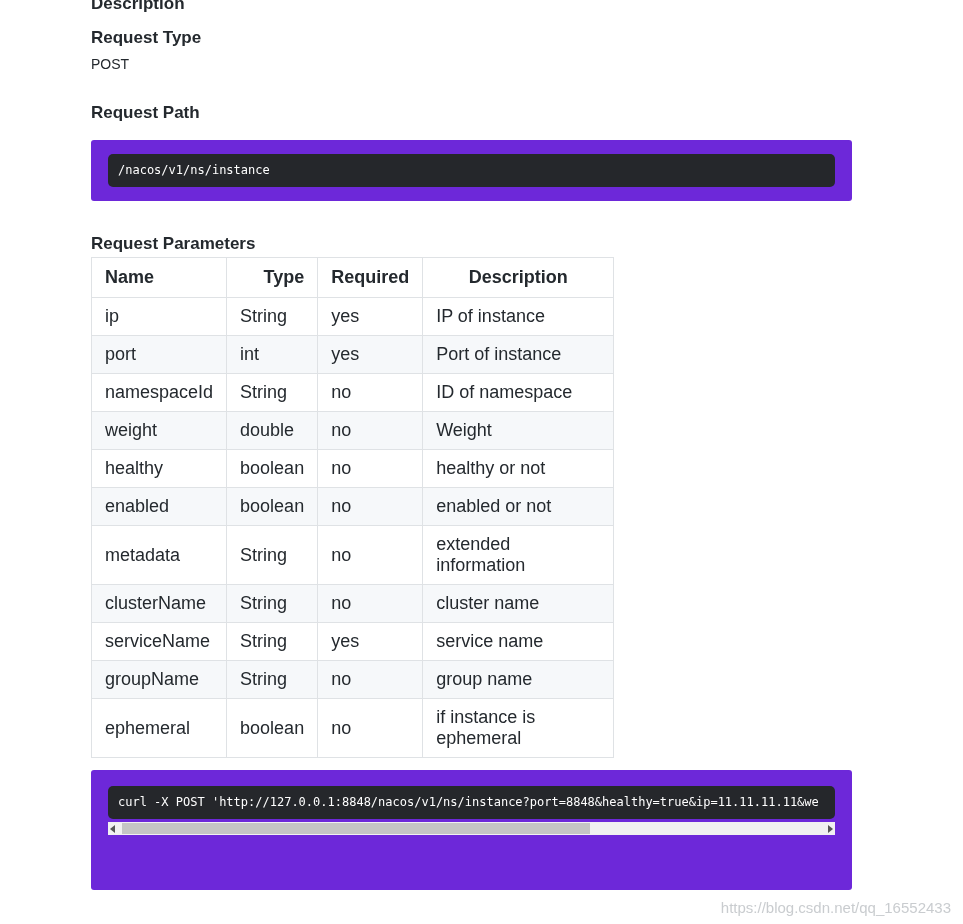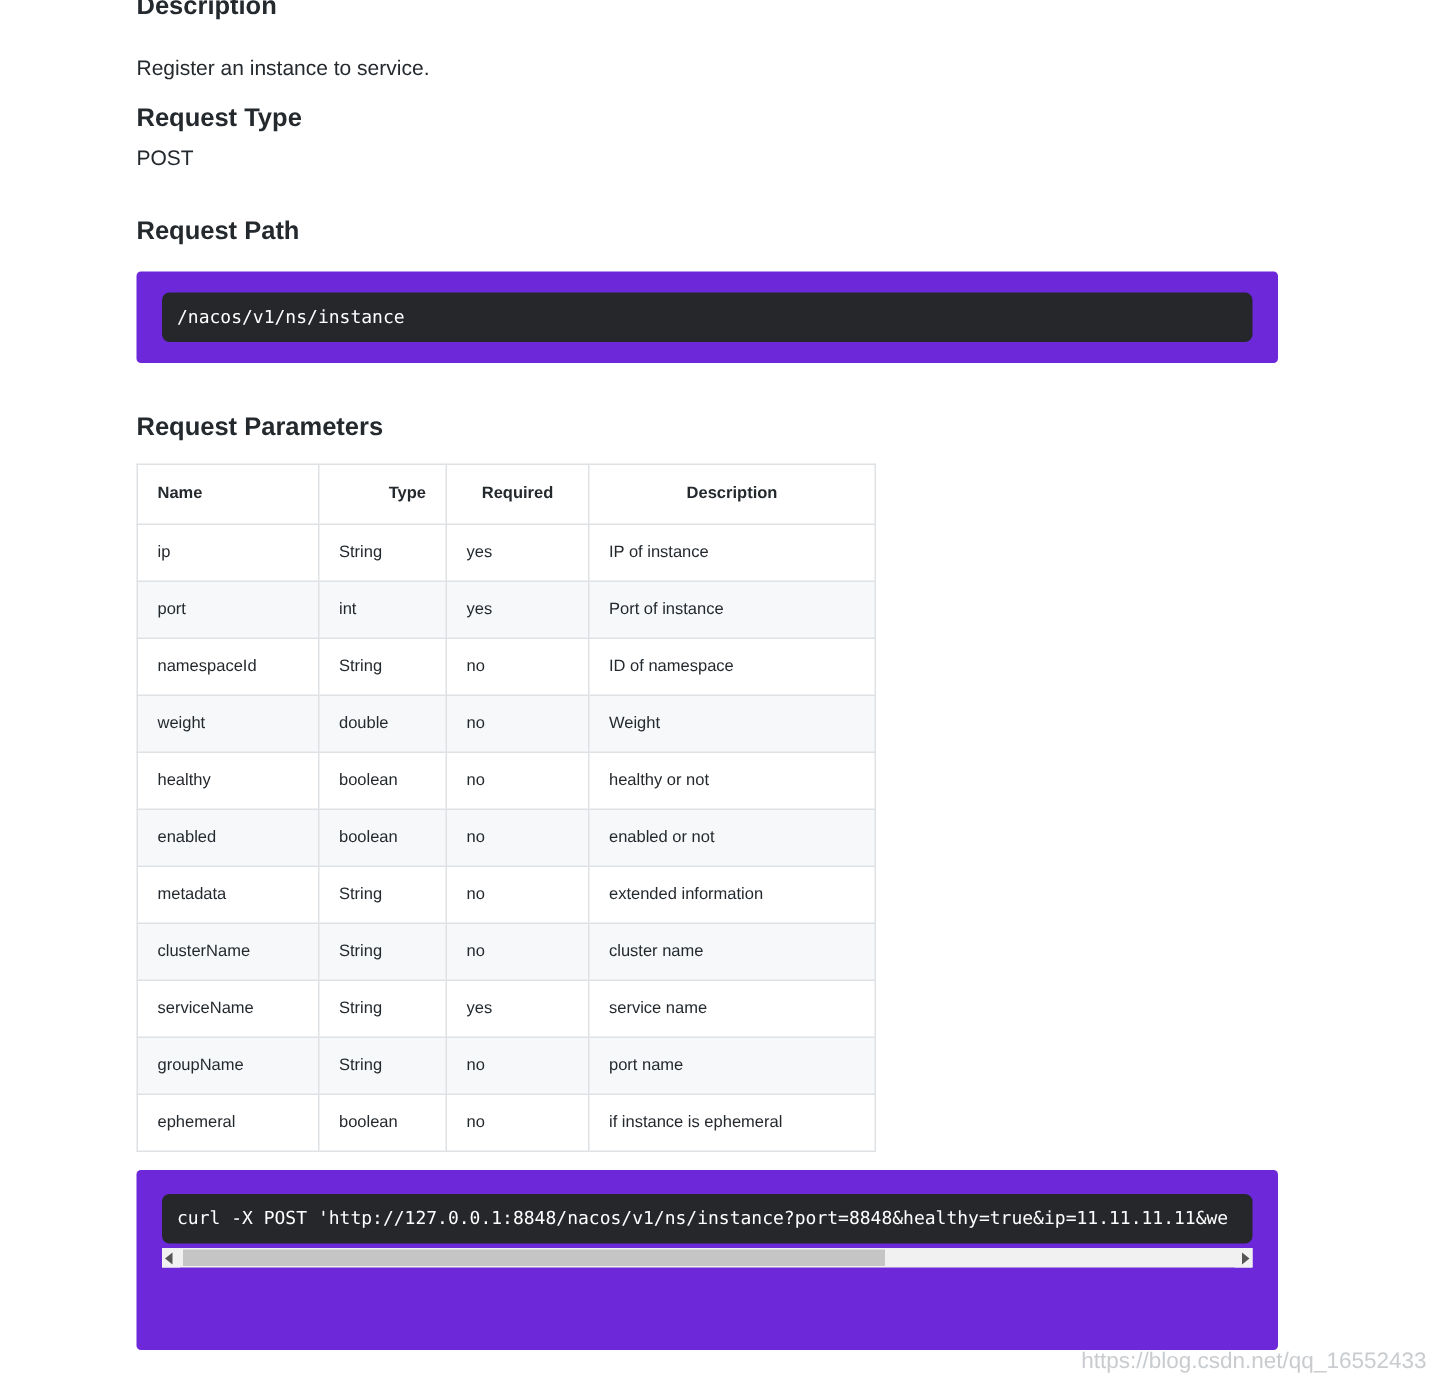--- a/index.html
+++ b/index.html
@@ -51,22 +51,22 @@
     font-family: "DejaVu Sans Mono", "Liberation Mono", monospace;
     font-size: 12px;
     line-height: 21px;
     color: #ffffff;
     white-space: nowrap;
     overflow: hidden;
   }
 
   table {
     border-collapse: collapse;
-    margin-top: 13px;
-    font-size: 11px;
+    margin-top: 2px;
+    font-size: 18px;
     padding-left: 29px;
   }
   th, td {
     border: 1px solid #dfe2e5;
     line-height: 21px;
     text-align: left;
     color: #24292e;
   }
   th { padding: 9px 13px; font-weight: 600; }
   td { padding: 8px 13px; font-weight: 400; }
@@ -124,21 +124,20 @@
     pointer-events: none;
     white-space: nowrap;
   }
 </style>
 </head>
 <body>
 
 <div class="content">
 
   <h2 class="h-desc">Description</h2>
-  <p class="bodytext">Register an instance to service.</p>
 
   <h2 class="h-rtype">Request Type</h2>
   <p class="bodytext post-val">POST</p>
 
   <h2 class="h-rpath">Request Path</h2>
   <div class="codebox path-box">
     <div class="code-dark">/nacos/v1/ns/instance</div>
   </div>
 
   <h2 class="h-rparam">Request Parameters</h2>
@@ -204,21 +203,21 @@
       <tr>
         <td>serviceName</td>
         <td>String</td>
         <td>yes</td>
         <td>service name</td>
       </tr>
       <tr>
         <td>groupName</td>
         <td>String</td>
         <td>no</td>
-        <td>port name</td>
+        <td>group name</td>
       </tr>
       <tr>
         <td>ephemeral</td>
         <td>boolean</td>
         <td>no</td>
         <td>if instance is ephemeral</td>
       </tr>
     </tbody>
   </table>
 

